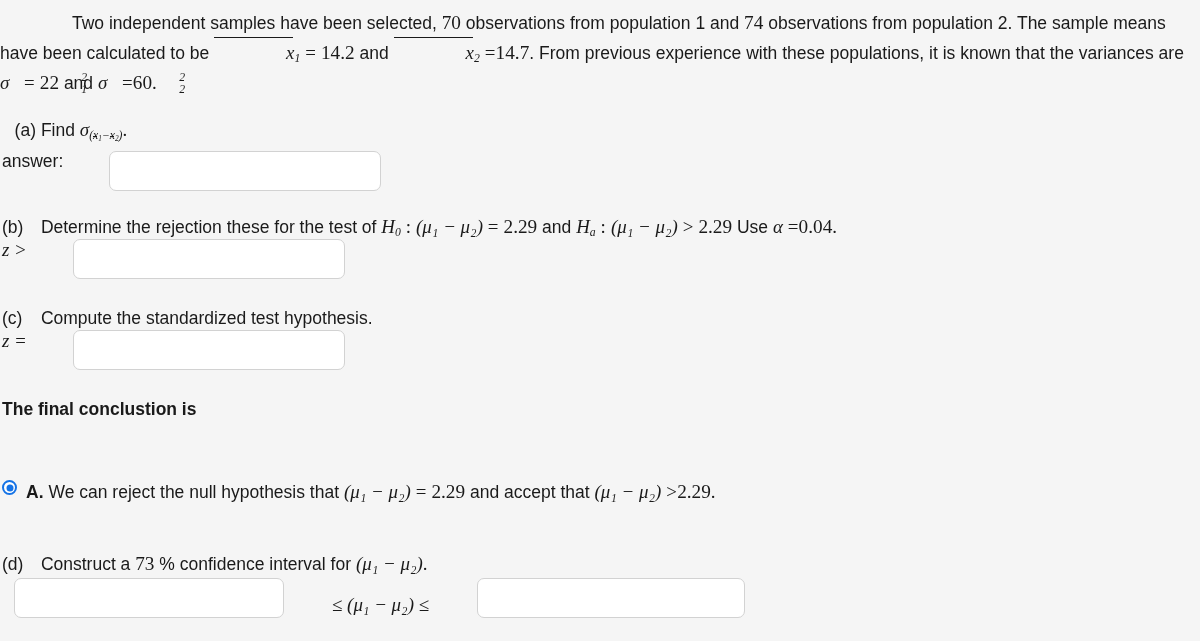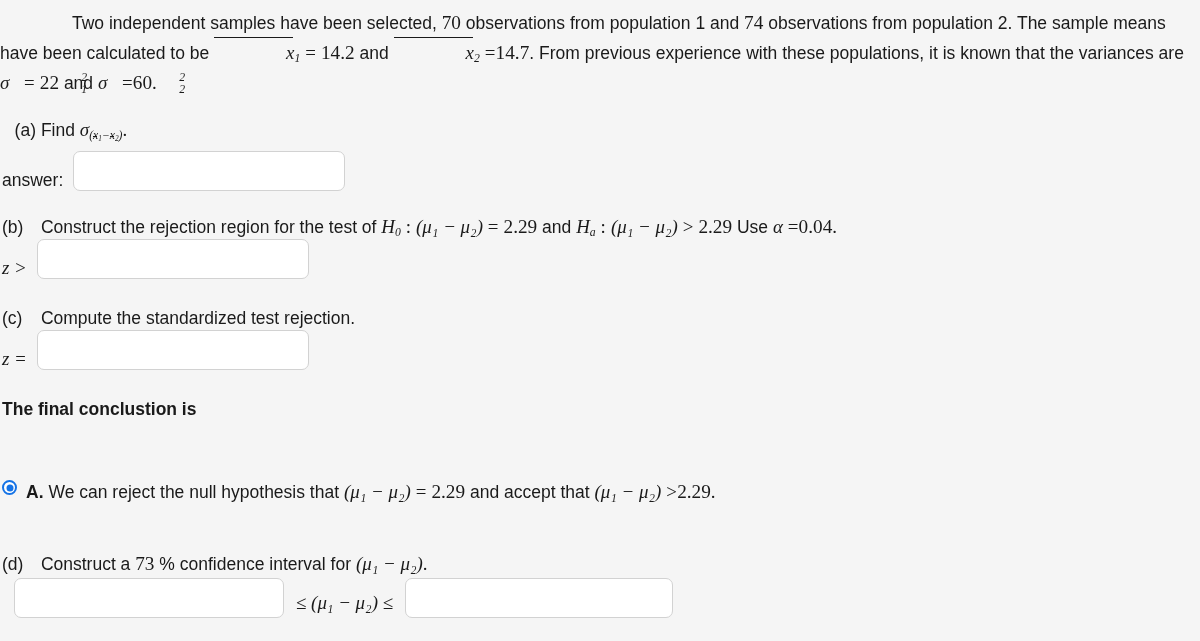--- a/index.html
+++ b/index.html
@@ -87,21 +87,22 @@
   .lbl-b   { left: 2px;  top: 214px; }
   .lbl-c   { left: 2px;  top: 305px; }
   .concl   { left: 2px;  top: 396px; font-weight: bold; }
   .lbl-d   { left: 2px;  top: 551px; }
 
   .part-tag { display: inline-block; min-width: 34px; }
 
   .answer-row {
     position: absolute;
     display: flex;
-    align-items: flex-end;
+    align-items: flex-start;
+    gap: 36px;
   }
   .row-a { left: 2px; top: 151px; }
   .row-b { left: 2px; top: 239px; }
   .row-c { left: 2px; top: 330px; }
   .row-d { left: 14px; top: 578px; }
 
   .prefix {
     margin-right: 10px;
     white-space: nowrap;
   }
@@ -123,21 +124,21 @@
     padding: 0 8px;
     outline: none;
   }
   .box-a { width: 272px; }
   .box-b { width: 272px; }
   .box-c { width: 272px; }
   .box-d1 { width: 270px; }
   .box-d2 { width: 268px; }
 
   .mid-d {
-    margin: 4px 12px;
+    margin: 16px 12px;
     white-space: nowrap;
   }
 
   .options {
     position: absolute;
     left: 2px;
     top: 474px;
   }
   .opt {
     display: flex;
@@ -207,21 +208,21 @@
     <span>Find</span>
     <span class="mi">σ<sub>(<span class="ovl">x</span><sub>1</sub>−<span class="ovl">x</span><sub>2</sub>)</sub></span><span class="m">.</span>
   </div>
   <div class="answer-row row-a">
     <span class="prefix-answer">answer:</span>
     <input type="text" class="box box-a" value="" style="">
   </div>
 
   <div class="qline lbl-b">
     <span class="part-tag">(b)</span>
-    <span>Construct the rejection region for the test of</span>
+    <span>Determine the rejection these for the test of</span>
     <span class="mi">H<sub>0</sub></span>
     <span class="m">:</span>
     <span class="mi">(μ₁ − μ₂)</span>
     <span class="m">=</span>
     <span class="num">2.29</span>
     <span>and</span>
     <span class="mi">H<sub>a</sub></span>
     <span class="m">:</span>
     <span class="mi">(μ₁ − μ₂)</span>
     <span class="m">&gt;</span>
@@ -230,21 +231,21 @@
     <span class="mi">α</span>
     <span class="m">=</span><span class="num">0.04</span><span class="m">.</span>
   </div>
   <div class="answer-row row-b">
     <span class="prefix mi">z &gt;</span>
     <input type="text" class="box box-b" value="" style="">
   </div>
 
   <div class="qline lbl-c">
     <span class="part-tag">(c)</span>
-    <span>Compute the standardized test rejection.</span>
+    <span>Compute the standardized test hypothesis.</span>
   </div>
   <div class="answer-row row-c">
     <span class="prefix mi">z =</span>
     <input type="text" class="box box-c" value="" style="">
   </div>
 
   <div class="qline concl">The final conclustion is</div>
 
   <div class="options">
 

